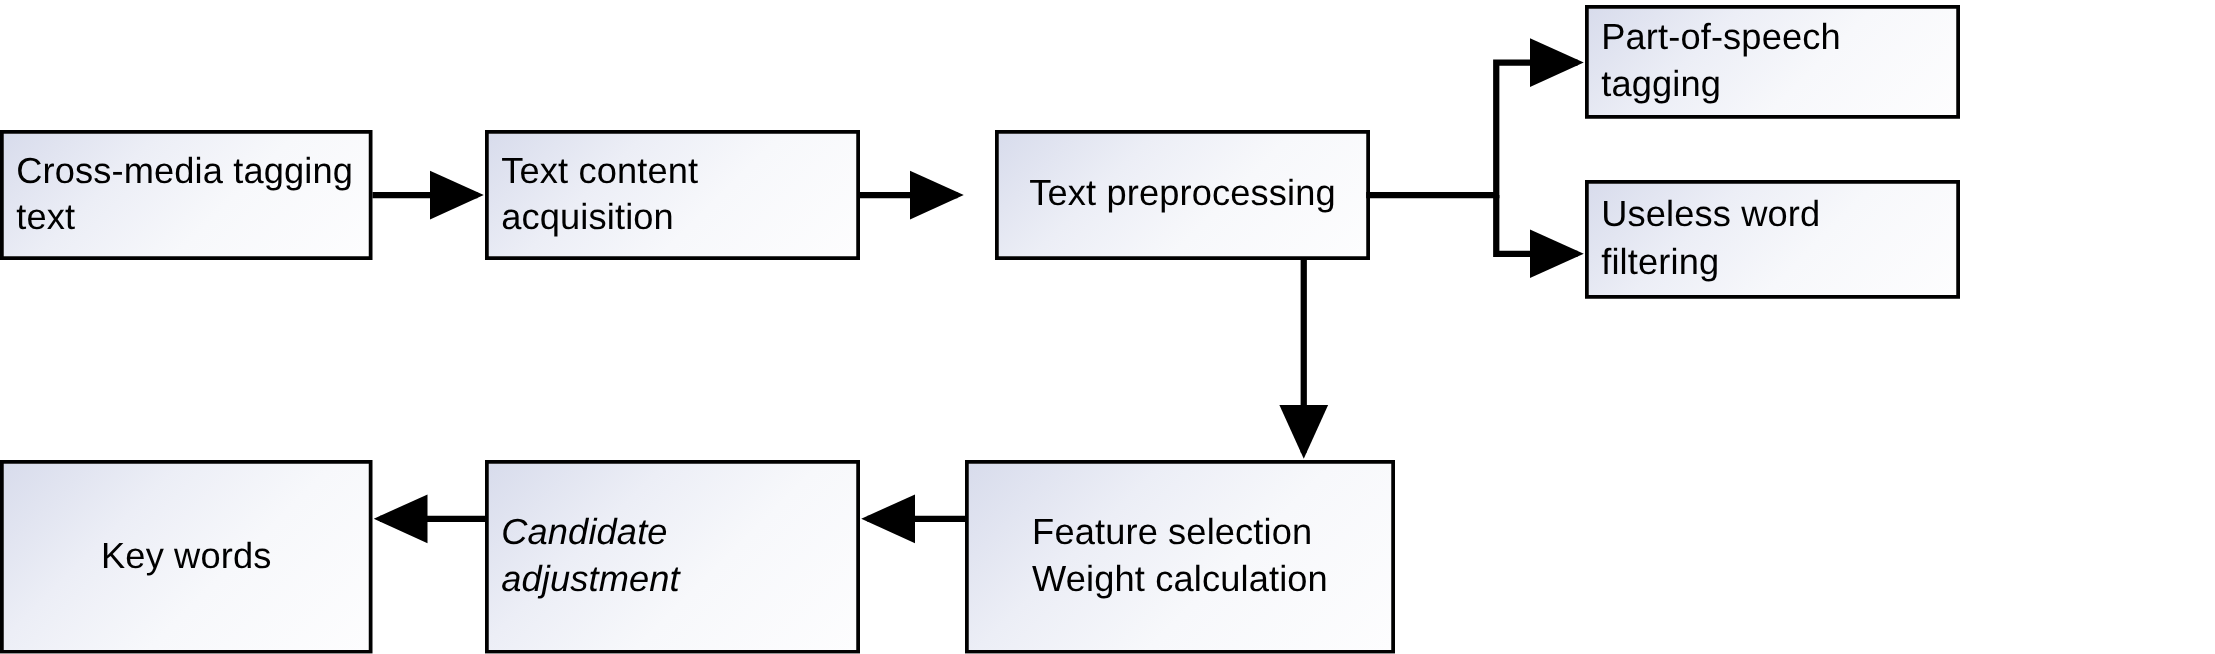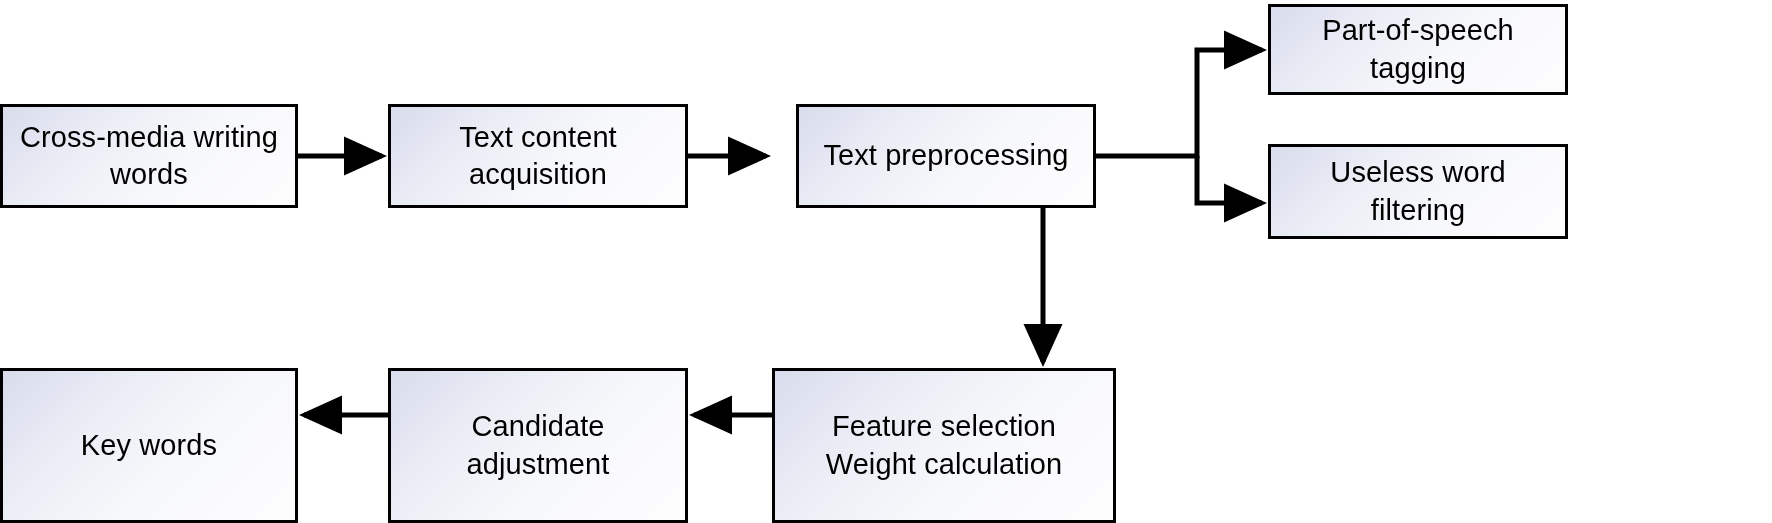--- a/index.html
+++ b/index.html
@@ -18,21 +18,20 @@
     overflow: hidden;
   }
   .node {
     position: absolute;
     box-sizing: border-box;
     border: 3px solid #000000;
     background: linear-gradient(135deg, #d8dcec 0%, #eceef6 32%, #f7f8fb 60%, #fdfdfe 100%);
     display: flex;
     align-items: center;
     justify-content: center;
-    text-align: center;
     color: #000000;
     font-size: 29px;
     line-height: 1.28;
     letter-spacing: 0.1px;
     padding: 4px 10px;
     white-space: pre-line;
   }
   svg.edges {
     position: absolute;
     left: 0;
@@ -64,30 +63,30 @@
       <path d="M1197,156 L1197,203 L1262,203" marker-end="url(#arrow)"></path>
 
       <line x1="1043" y1="208" x2="1043" y2="362" marker-end="url(#arrow)"></line>
 
       <line x1="772" y1="415" x2="694" y2="415" marker-end="url(#arrow)"></line>
 
       <line x1="388" y1="415" x2="304" y2="415" marker-end="url(#arrow)"></line>
     </g>
   </svg>
 
-  <div class="node" style="left:0px; top:104px; width:298px; height:104px;">Cross-media writing words</div>
+  <div class="node" style="left:0px; top:104px; width:298px; height:104px;">Cross-media tagging text</div>
 
   <div class="node" style="left:388px; top:104px; width:300px; height:104px;">Text content acquisition</div>
 
   <div class="node" style="left:772px; top:104px; width:300px; height:104px;margin-left:24px;">Text preprocessing</div>
 
   <div class="node" style="left:1268px; top:4px; width:300px; height:91px;">Part-of-speech tagging</div>
 
   <div class="node" style="left:1268px; top:144px; width:300px; height:95px;">Useless word filtering</div>
 
   <div class="node" style="left:772px; top:368px; width:344px; height:155px;">Feature selection
 Weight calculation</div>
 
-  <div class="node" style="left:388px; top:368px; width:300px; height:155px;">Candidate adjustment</div>
+  <div class="node" style="left:388px; top:368px; width:300px; height:155px;font-style:italic;">Candidate adjustment</div>
 
   <div class="node" style="left:0px; top:368px; width:298px; height:155px;">Key words</div>
 
 </div>
 
 </body></html>

